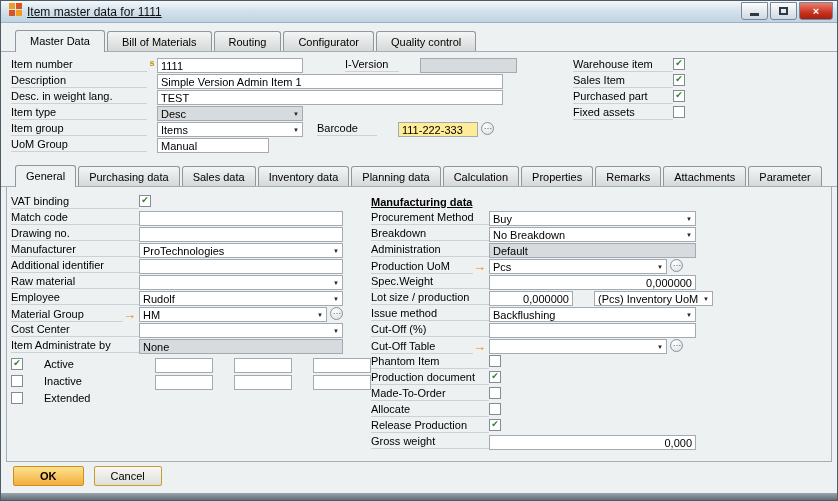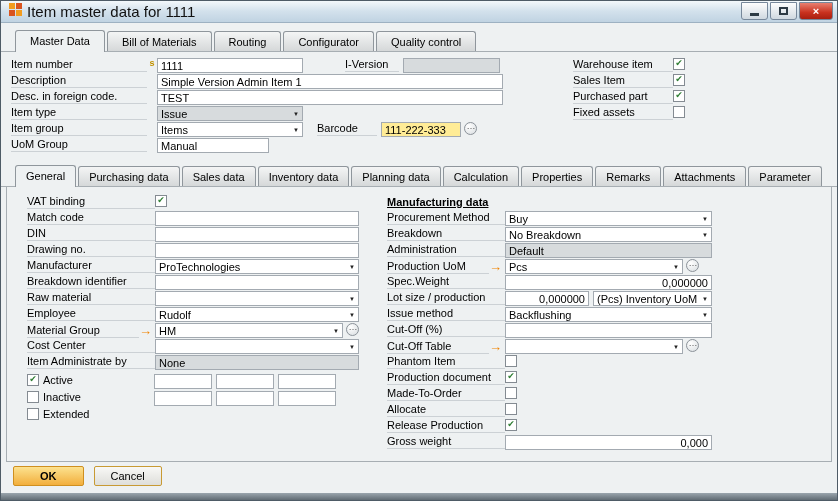--- a/index.html
+++ b/index.html
@@ -4,21 +4,21 @@
 <style>
   html,body{margin:0;padding:0;background:#fff;}
   *{box-sizing:border-box;}
   body{font-family:"Liberation Sans","DejaVu Sans",sans-serif;font-size:11px;color:#000;}
   .window{width:838px;height:501px;border:1px solid #4e5b66;background:#eef1f2;display:flex;flex-direction:column;overflow:hidden;}
 
   
   .titlebar{height:22px;flex:0 0 22px;display:flex;align-items:center;padding:0 4px 0 6px;
     background:linear-gradient(180deg,#f3f8fb,#d3e1ec 48%,#c0d3e2);border-bottom:1px solid #9db1c2;}
   .appicon{width:6px;height:6px;background:#f29c1f;box-shadow:7px 0 0 #d9541f,0 7px 0 #d9541f,7px 7px 0 #f29c1f;margin:-6px 12px 6px 2px;}
-  .title{font-size:15px;color:#111;flex:1;white-space:nowrap;}
+  .title{font-size:12px;color:#111;flex:1;white-space:nowrap;text-decoration:underline;}
   .winbtns{display:flex;align-items:flex-start;gap:2px;margin-top:-2px;}
   .wbtn{width:27px;height:18px;border:1px solid #76879a;border-radius:0 0 3px 3px;display:flex;align-items:center;justify-content:center;
     background:linear-gradient(#fdfdfd,#cfd8e0);cursor:default;}
   .wbtn .min-glyph{width:9px;height:3px;background:#2d3a44;margin-top:7px;display:block;}
   .wbtn .max-glyph{width:9px;height:8px;border:2px solid #2d3a44;display:block;}
   .wbtn.close{width:34px;background:linear-gradient(#e98070,#c8311e 60%,#a81f10);color:#fff;font-size:11px;font-weight:bold;}
 
   
   .tabstrip{display:flex;align-items:flex-end;padding-left:14px;border-bottom:1px solid #a7aeb3;}
   .ts1{margin-top:7px;}
@@ -47,27 +47,27 @@
   .cg{font-size:9px;line-height:3px;color:#555;margin-top:-4px;letter-spacing:-1px;}
   .larr{color:#f08300;font-weight:bold;font-size:13px;line-height:12px;margin-right:3px;margin-left:auto;}
   .ind{width:10px;font-size:9px;font-weight:bold;color:#c29200;text-align:center;flex:0 0 10px;}
 
   
   .w54{width:54px;flex:0 0 54px;} .w58{width:58px;flex:0 0 58px;} .w60{width:60px;flex:0 0 60px;}
   .w80{width:80px;flex:0 0 80px;} .w84{width:84px;flex:0 0 84px;} .w97{width:97px;flex:0 0 97px;}
   .w100{width:100px;flex:0 0 100px;} .w111{width:111px;flex:0 0 111px;} .w112{width:112px;flex:0 0 112px;}
   .w118{width:118px;flex:0 0 118px;} .w119{width:119px;flex:0 0 119px;} .w128{width:128px;flex:0 0 128px;}
   .w136{width:136px;flex:0 0 136px;} .w146{width:146px;flex:0 0 146px;} .w178{width:178px;flex:0 0 178px;}
-  .w188{width:188px;flex:0 0 188px;} .w204{width:204px;flex:0 0 204px;} .w207{width:207px;flex:0 0 207px;} .ml4{margin-left:4px;} .ml14{margin-left:14px;} .ml42{margin-left:42px;}
+  .w188{width:188px;flex:0 0 188px;} .w204{width:204px;flex:0 0 204px;} .w207{width:207px;flex:0 0 207px;} .ml4{margin-left:21px;} .ml14{margin-left:14px;} .ml42{margin-left:42px;}
 
   .hform{display:flex;padding:6px 8px 5px 10px;}
   .hleft{width:548px;flex:0 0 548px;}
   .hright{margin-left:14px;}
 
-  .pane{margin:0 5px;border:1px solid #a7aeb3;border-top:none;padding:8px 6px 10px 20px;display:flex;}
+  .pane{margin:0 5px;border:1px solid #a7aeb3;border-top:none;padding:8px 6px 10px 4px;display:flex;}
   .pleft{width:352px;flex:0 0 352px;}
   .pright{margin-left:8px;}
   .mheading{font-weight:bold;text-decoration:underline;height:16px;line-height:14px;}
 
   .footer{margin:4px 0 0 12px;display:flex;gap:10px;}
   .btn{height:20px;padding:0 16px;font-size:11px;border-radius:2px;border:1px solid #c89a33;
     background:linear-gradient(#f8f8f6,#dededa);font-family:inherit;cursor:default;}
   .btn.ok{background:linear-gradient(#fce28f,#f2ae3c);border-color:#cf8f1f;font-weight:bold;padding:0 26px;}
   .bottom-frame{height:7px;flex:0 0 7px;background:linear-gradient(#9aa5ad,#616c74);margin-top:auto;}
 </style>
@@ -111,30 +111,30 @@
         <input class="inp w97 disabled ml4" value="" style="">
       </div>
 
       <div class="frow">
         <span class="lbl w136">Description</span>
         <span class="ind"></span>
         <input class="inp" style="width: 346px;" value="Simple Version Admin Item 1">
       </div>
 
       <div class="frow">
-        <span class="lbl w136">Desc. in foreign code.</span>
+        <span class="lbl w136">Desc. in weight lang.</span>
         <span class="ind"></span>
         <input class="inp" style="width: 346px;" value="TEST">
       </div>
 
       <div class="frow">
         <span class="lbl w136">Item type</span>
         <span class="ind"></span>
         <div class="inp dd w146 disabled">
-          <span class="val">Issue</span>
+          <span class="val">Desc</span>
           <span class="ddg">▼</span>
         </div>
       </div>
 
       <div class="frow">
         <span class="lbl w136">Item group</span>
         <span class="ind"></span>
         <div class="inp dd w146">
           <span class="val">Items</span>
           <span class="ddg">▼</span>
@@ -202,40 +202,36 @@
         <span class="cb">
             <span class="ck">✔</span>
           </span>
       </div>
 
       <div class="frow">
         <span class="lbl w128">Match code</span>
         <input class="inp w204" value="" style="">
       </div>
 
-      <div class="frow">
-        <span class="lbl w128">DIN</span>
-        <input class="inp w204" value="" style="">
-      </div>
 
       <div class="frow">
         <span class="lbl w128">Drawing no.</span>
         <input class="inp w204" value="" style="">
       </div>
 
       <div class="frow">
         <span class="lbl w128">Manufacturer</span>
         <div class="inp dd w204">
           <span class="val">ProTechnologies</span>
           <span class="ddg">▼</span>
         </div>
       </div>
 
       <div class="frow">
-        <span class="lbl w128">Breakdown identifier</span>
+        <span class="lbl w128">Additional identifier</span>
         <input class="inp w204" value="" style="">
       </div>
 
       <div class="frow">
         <span class="lbl w128">Raw material</span>
         <div class="inp dd w204">
           <span class="val"></span>
           <span class="ddg">▼</span>
         </div>
       </div>

